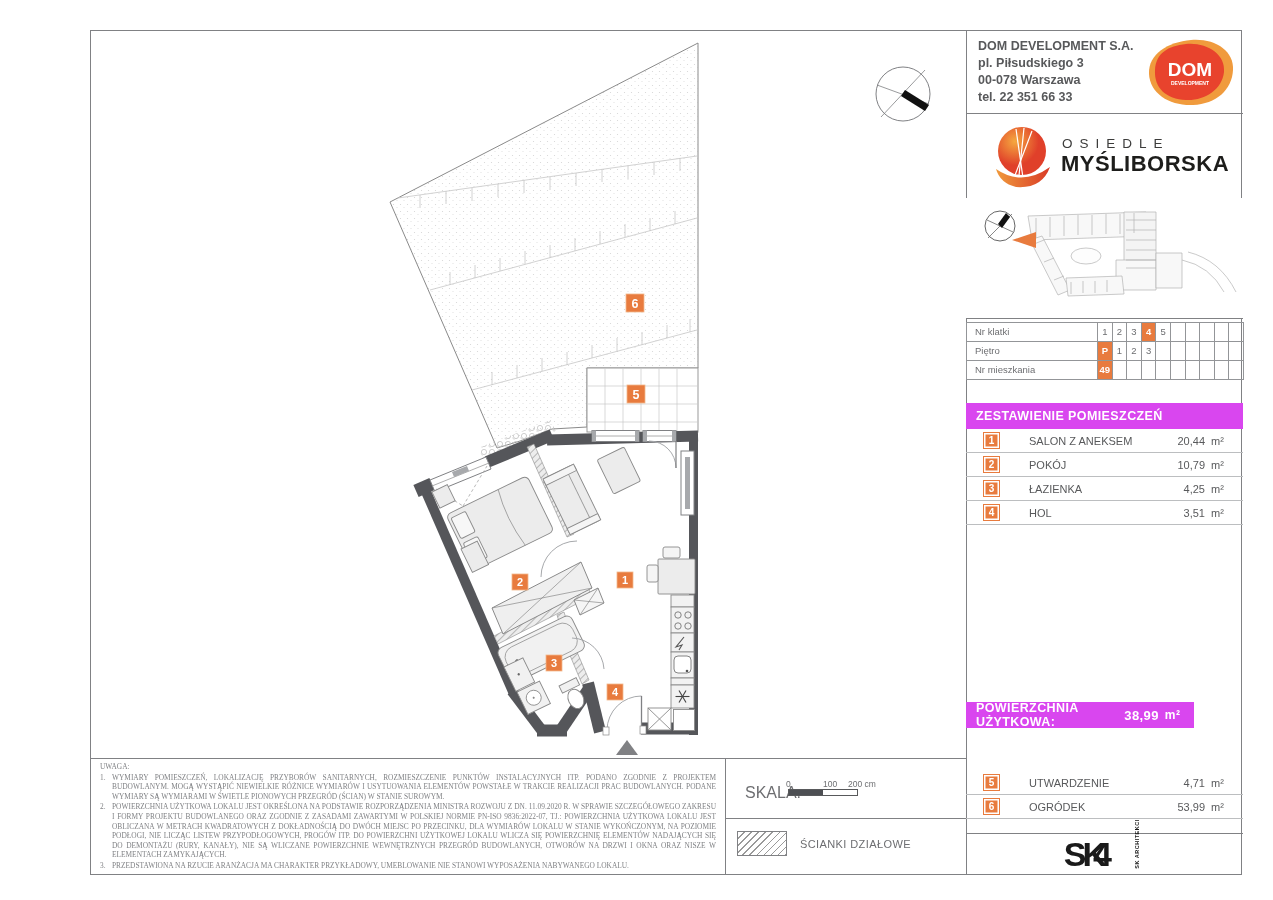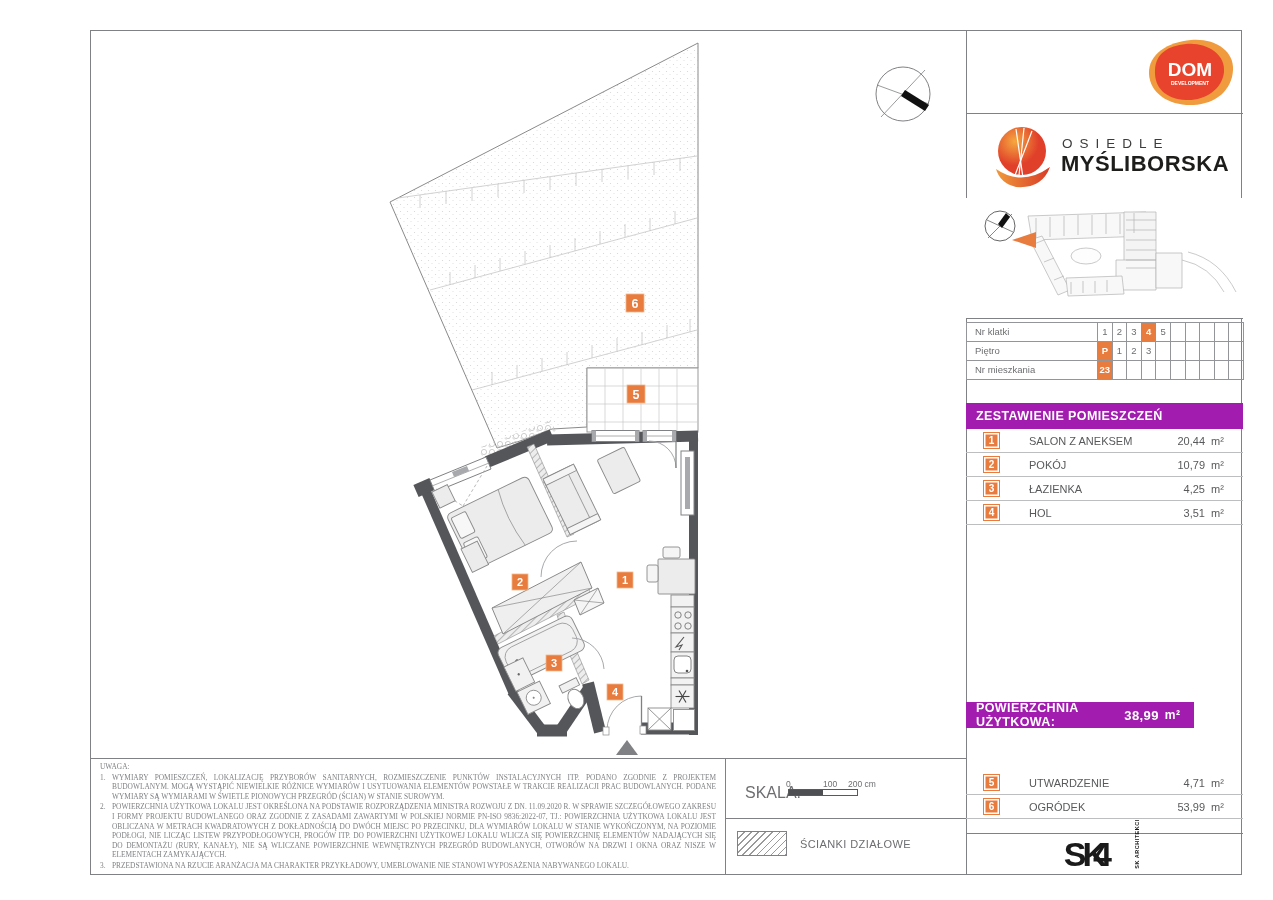--- a/index.html
+++ b/index.html
@@ -10,21 +10,21 @@
   .frame{position:absolute;border:1.5px solid #808184;}
   
   .addr{left:978px;top:38px;font-size:12.5px;font-weight:bold;color:#58595b;line-height:17px;}
   
   .uit{position:absolute;left:966px;top:322px;width:277px;border-top:1px solid #939598;border-left:1px solid #939598;}
   .uit-row{display:flex;height:18px;border-bottom:1px solid #939598;}
   .uit-label{width:131px;font-size:9.5px;line-height:18px;padding-left:8px;box-sizing:border-box;border-right:1px solid #939598;color:#6d6e71;}
   .uit-cell{width:14.6px;box-sizing:border-box;border-right:1px solid #939598;font-size:9.5px;line-height:18px;text-align:center;color:#6d6e71;}
   .uit-cell.hl{background:#e87b3e;color:#fff;font-weight:bold;}
   
-  .sec-head{position:absolute;background:#a21caf;color:#fff;font-weight:bold;font-size:12.5px;letter-spacing:.4px;display:flex;align-items:center;padding:0 10px;box-sizing:border-box;}
+  .sec-head{position:absolute;background:#d946ef;color:#fff;font-weight:bold;font-size:12.5px;letter-spacing:.4px;display:flex;align-items:center;padding:0 10px;box-sizing:border-box;}
   .room-row{position:absolute;left:966px;width:277px;height:24px;border-bottom:1px solid #bcbec0;display:flex;align-items:center;box-sizing:border-box;}
   .badge{width:15px;height:15px;background:#e87b3e;box-shadow:inset 0 0 0 1.5px #fff,0 0 0 1px #e87b3e;color:#fff;font-size:10px;font-weight:bold;display:flex;align-items:center;justify-content:center;margin-left:18px;flex:0 0 auto;}
   .room-name{font-size:11px;color:#58595b;margin-left:30px;flex:1;}
   .room-area{font-size:11px;color:#58595b;width:40px;text-align:right;}
   .room-unit{font-size:11px;color:#58595b;width:24px;margin-left:6px;margin-right:8px;}
   .tot-val{margin-left:auto;font-size:13px;font-weight:bold;}
   .tot-unit{width:24px;margin-left:6px;font-size:12px;font-weight:bold;}
   
   .sk4{position:absolute;left:966px;top:833px;width:277px;height:42px;display:flex;align-items:center;justify-content:center;padding-left:8px;}
   .sk4-text{font-size:34px;font-weight:bold;color:#1a1a1a;letter-spacing:-4px;line-height:1;}
@@ -259,20 +259,26 @@
     </g>
 
     <g>
       <circle cx="903" cy="94" r="27" fill="#fff" stroke="#808184" stroke-width="1"></circle>
       <line x1="881" y1="117" x2="925" y2="70" stroke="#808184" stroke-width="0.8"></line>
       <line x1="877" y1="85" x2="929" y2="104" stroke="#808184" stroke-width="0.8"></line>
       <path d="M901,96 L905,90 L929,105 L925,111 Z" fill="#111"></path>
     </g>
   </svg>
 
+  <div class="abs addr">
+    <div>DOM DEVELOPMENT S.A.</div>
+    <div>pl. Piłsudskiego 3</div>
+    <div>00-078 Warszawa</div>
+    <div>tel. 22 351 66 33</div>
+  </div>
 
   <svg class="abs" style="left:1146px;top:38px;" width="90" height="70" viewBox="0 0 90 70">
     <path d="M45,2 C68,0 88,12 87,32 C86,52 70,66 47,67 C24,68 4,56 3,36 C2,16 22,4 45,2 Z" fill="#f09b3d"></path>
     <path d="M40,6 C60,4 80,16 78,34 C76,52 58,63 40,62 C20,61 8,50 9,32 C10,15 22,8 40,6 Z" fill="#e8432d"></path>
     <text x="44" y="38" text-anchor="middle" font-size="19" font-weight="bold" fill="#fff" font-family="Liberation Sans,sans-serif">DOM</text>
     <text x="44" y="47" text-anchor="middle" font-size="5" font-weight="bold" fill="#fff" font-family="Liberation Sans,sans-serif">DEVELOPMENT</text>
   </svg>
   <div class="line" style="left:966px;top:113px;width:277px;height:1px;"></div>
 
   <svg class="abs" style="left:966px;top:113px;" width="277" height="85" viewBox="0 0 277 85">
@@ -347,21 +353,21 @@
         <div class="uit-cell">3</div>
         <div class="uit-cell"></div>
         <div class="uit-cell"></div>
         <div class="uit-cell"></div>
         <div class="uit-cell"></div>
         <div class="uit-cell"></div>
         <div class="uit-cell"></div>
       </div>
       <div class="uit-row">
         <div class="uit-label">Nr mieszkania</div>
-        <div class="uit-cell hl">23</div>
+        <div class="uit-cell hl">49</div>
         <div class="uit-cell"></div>
         <div class="uit-cell"></div>
         <div class="uit-cell"></div>
         <div class="uit-cell"></div>
         <div class="uit-cell"></div>
         <div class="uit-cell"></div>
         <div class="uit-cell"></div>
         <div class="uit-cell"></div>
         <div class="uit-cell"></div>
       </div>

